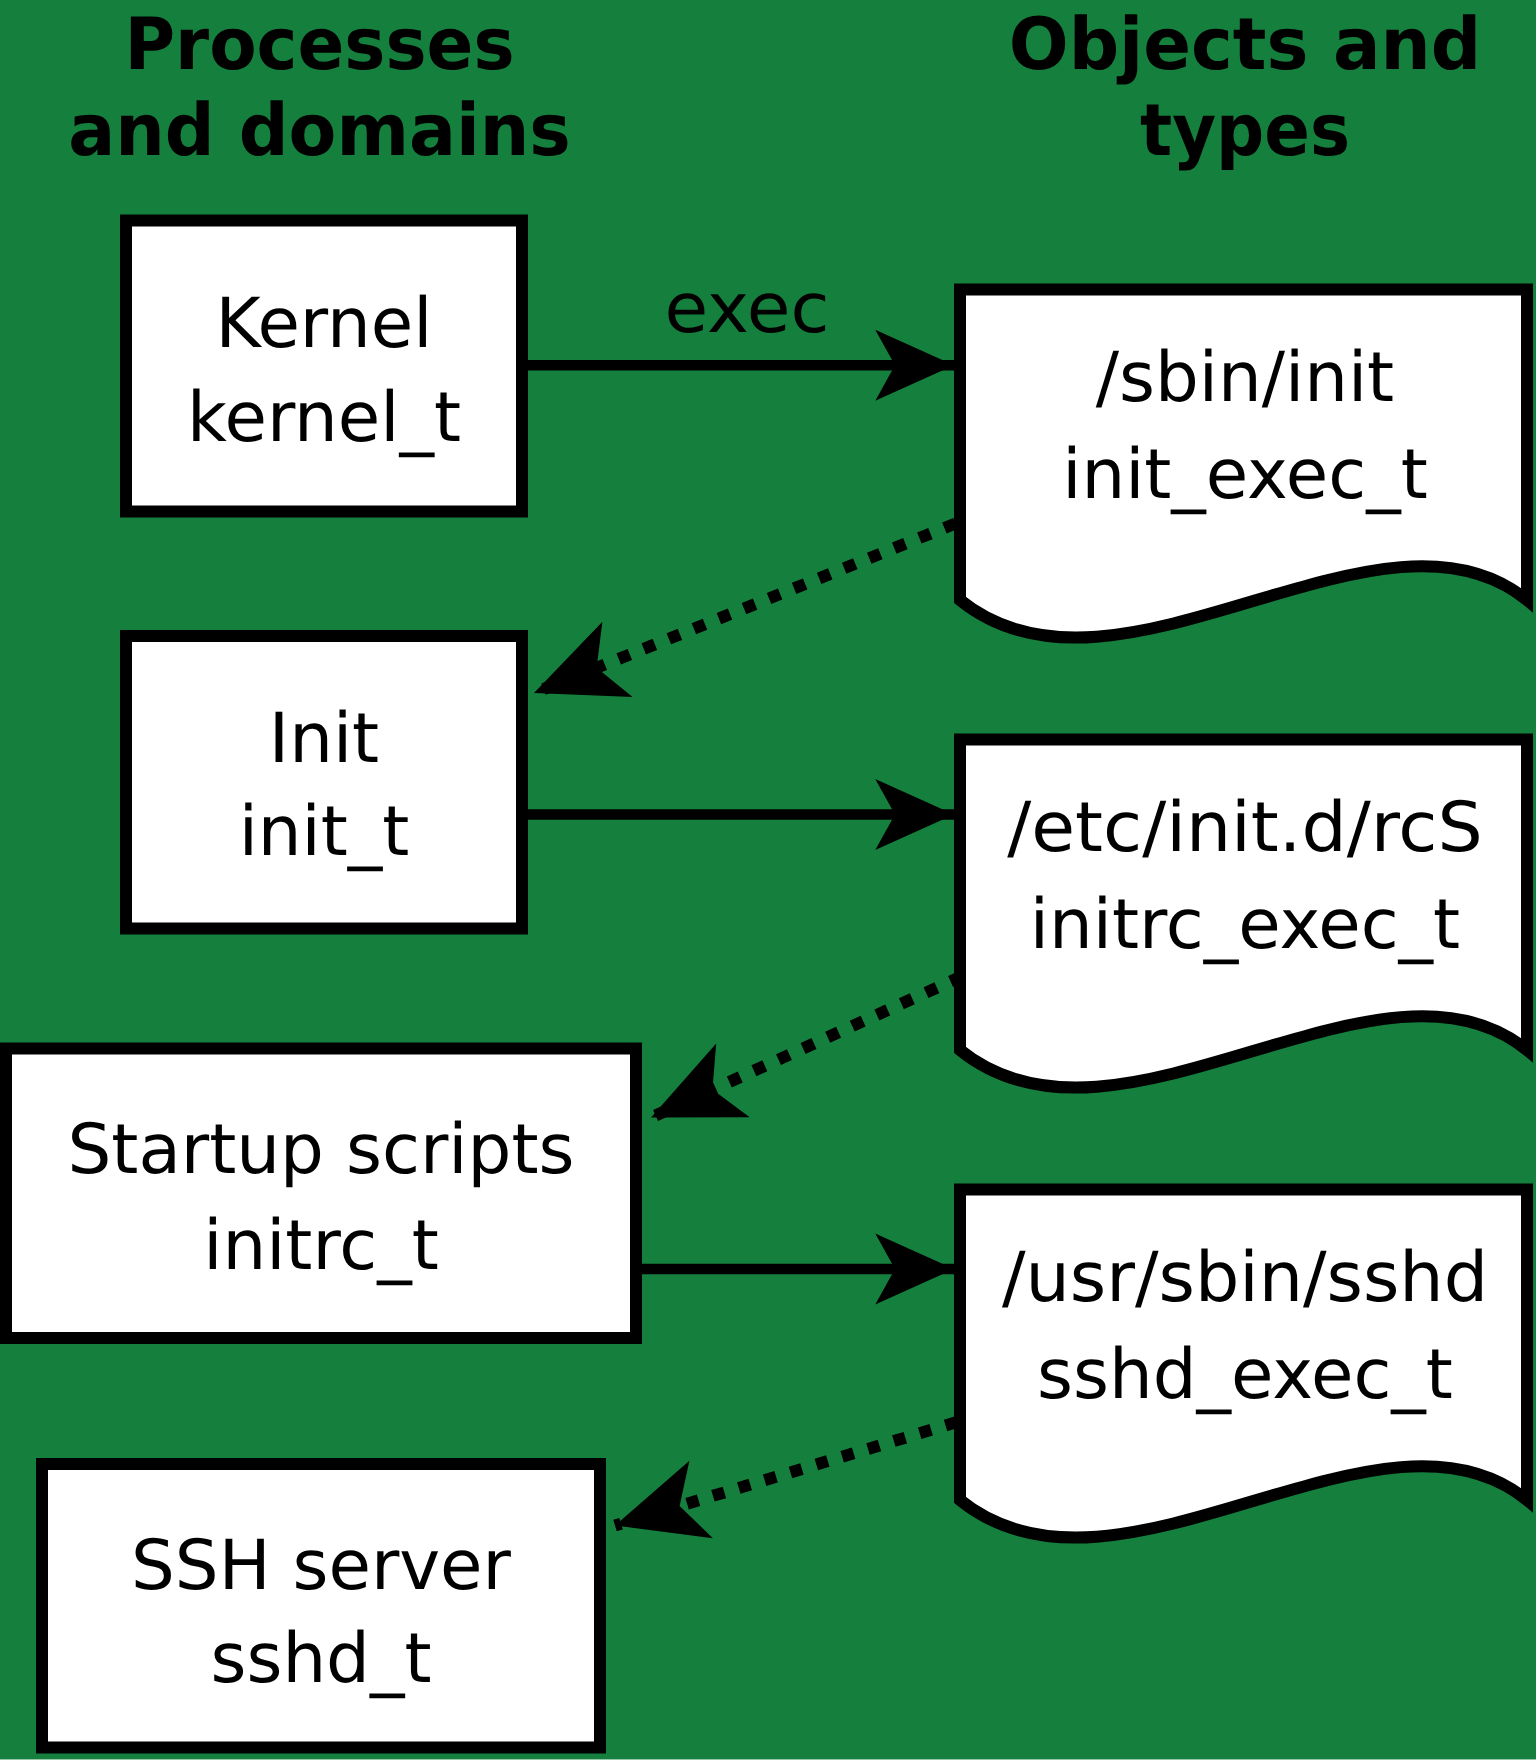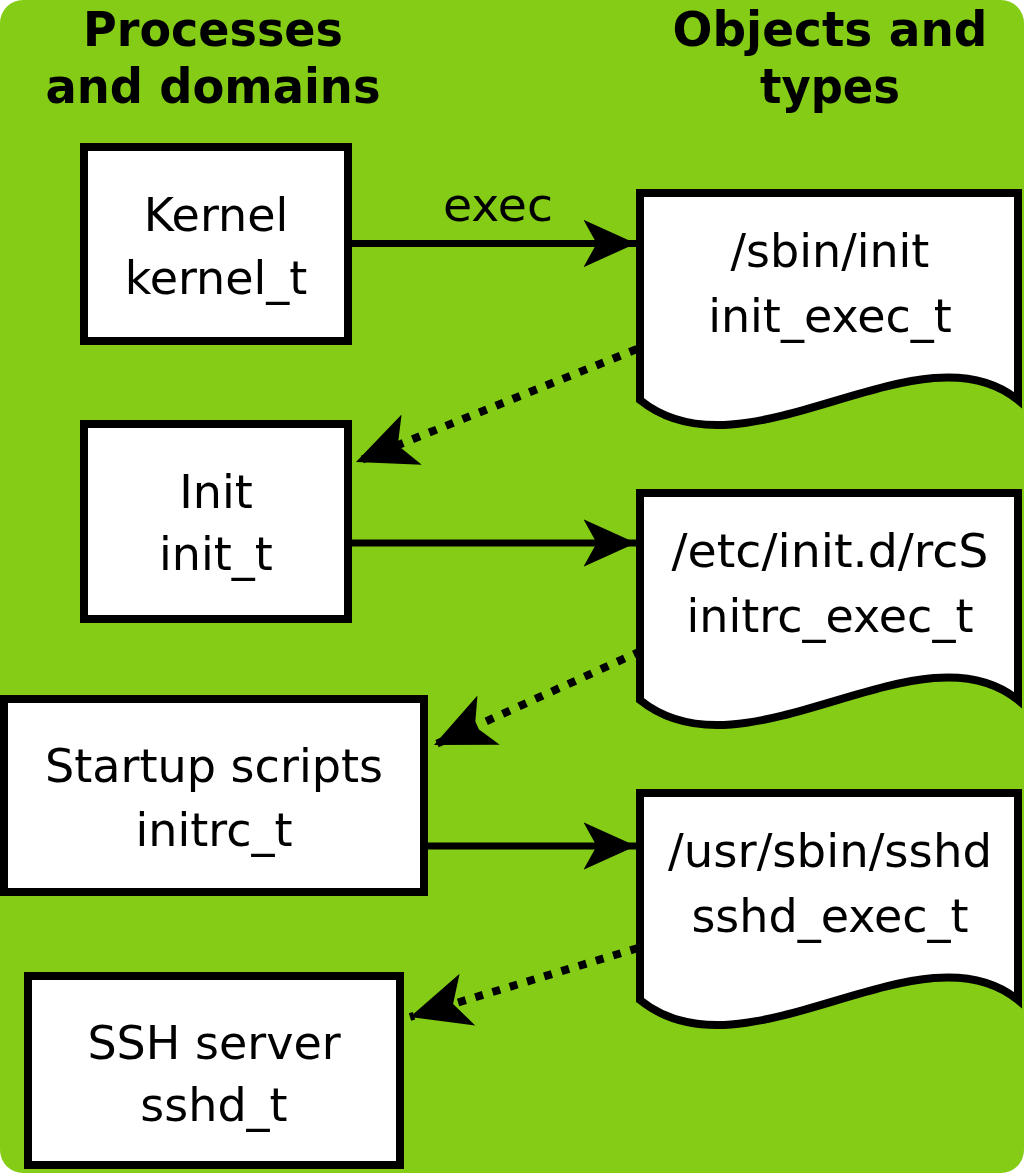--- a/index.html
+++ b/index.html
@@ -3,23 +3,22 @@
 <meta charset="utf-8">
 <style>
   html, body {
     margin: 0;
     padding: 0;
     background: #ffffff;
   }
   .stage {
     width: 1024px;
     height: 1173px;
-    background: #84cc16;
+    background: #15803d;
     overflow: hidden;
-    border-radius: 23px;
   }
   svg {
     display: block;
   }
   text {
     font-family: "DejaVu Sans", "Liberation Sans", sans-serif;
     fill: #000000;
   }
   .hdr {
     font-size: 48px;

